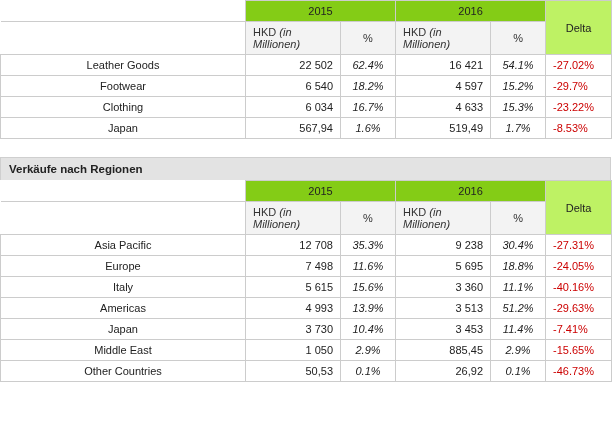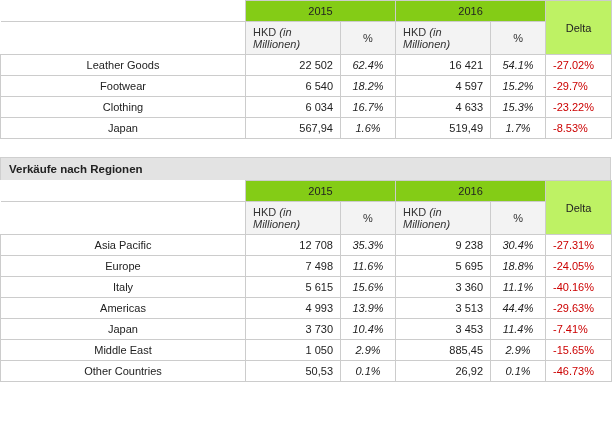--- a/index.html
+++ b/index.html
@@ -228,21 +228,21 @@
           <td class="pctval">15.6%</td>
           <td class="num">3 360</td>
           <td class="pctval">11.1%</td>
           <td class="delta">-40.16%</td>
         </tr>
         <tr>
           <td class="rowlabel">Americas</td>
           <td class="num">4 993</td>
           <td class="pctval">13.9%</td>
           <td class="num">3 513</td>
-          <td class="pctval">44.4%</td>
+          <td class="pctval">51.2%</td>
           <td class="delta">-29.63%</td>
         </tr>
         <tr>
           <td class="rowlabel">Japan</td>
           <td class="num">3 730</td>
           <td class="pctval">10.4%</td>
           <td class="num">3 453</td>
           <td class="pctval">11.4%</td>
           <td class="delta">-7.41%</td>
         </tr>

